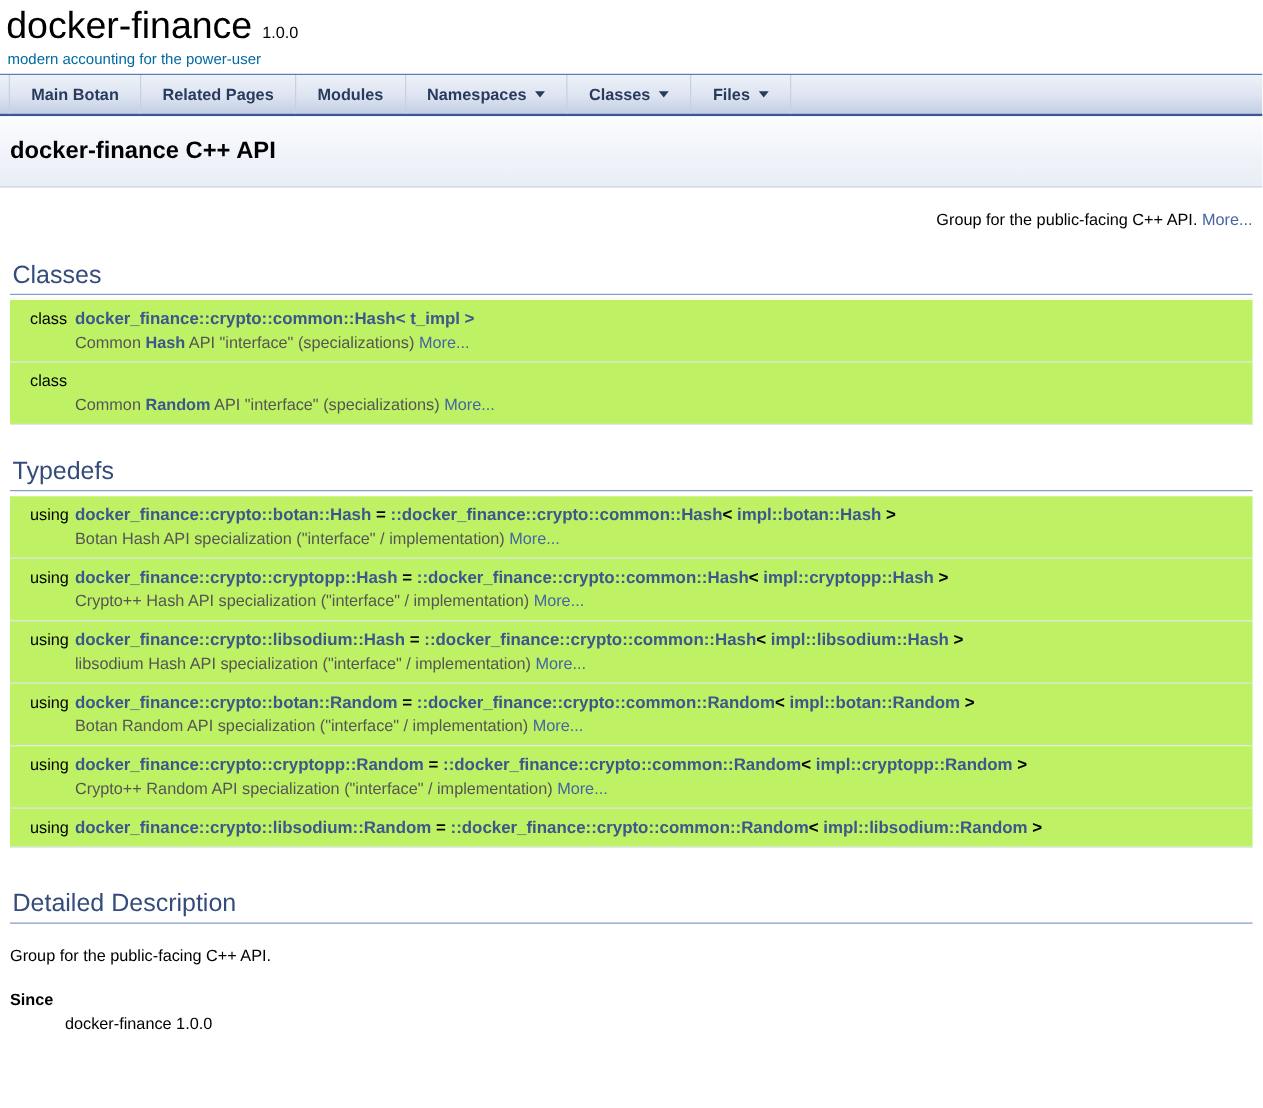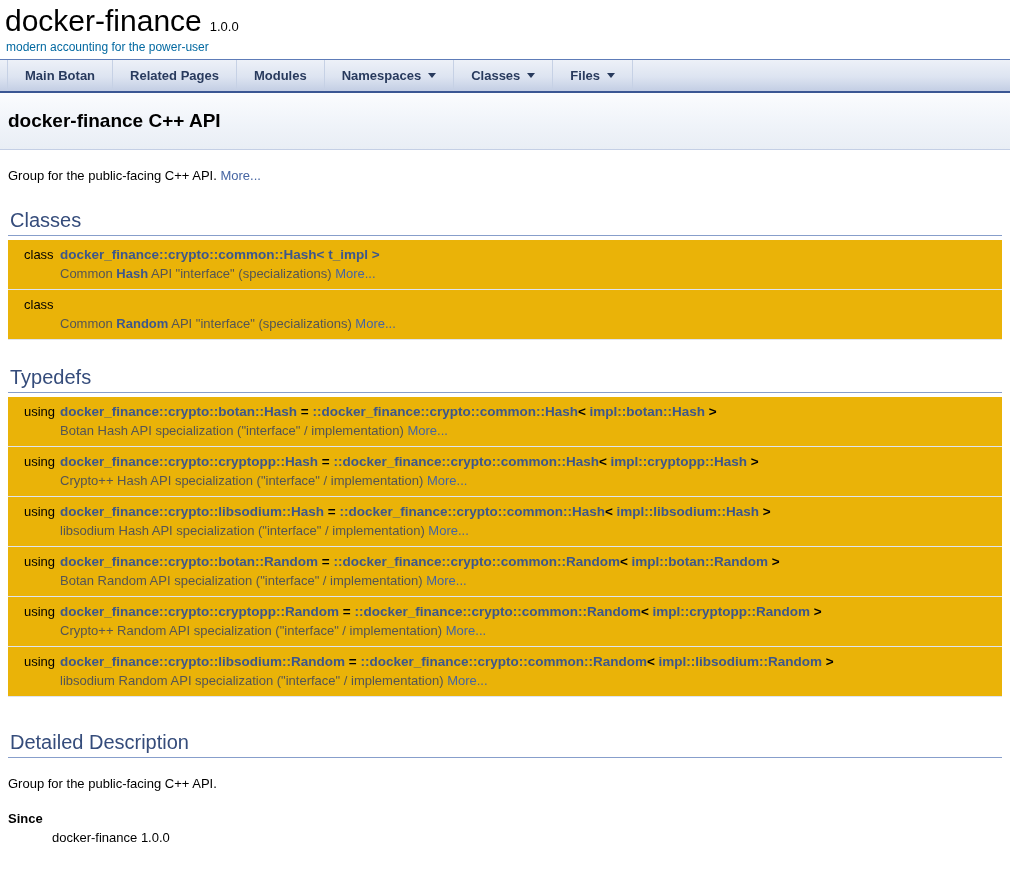--- a/index.html
+++ b/index.html
@@ -59,38 +59,38 @@
   
   .header {
     background: linear-gradient(to bottom, #FBFCFE 0%, #EFF3F9 60%, #E9EEF5 100%);
     border-bottom: 1px solid #C4CFE5;
     padding: 17px 0 17px 8px;
   }
   .pagetitle { font-size: 19px; font-weight: bold; color: #000000; }
 
   
   .contents { padding: 0 8px; }
-  .intro { margin: 18px 0 22px 0; color: #000000; }
+  .intro { margin: 18px 0 22px 0; color: #000000; text-align: right; }
 
   h2.groupheader {
     font-size: 20px;
     font-weight: normal;
     color: #354C7B;
     border-bottom: 1px solid #879ECB;
     padding: 0 0 3px 2px;
     margin: 26px 0 0 0;
   }
   h2.spaced { margin-top: 34px; }
 
   
   .memberdecls { width: 100%; margin-top: 3px; }
   .mrow {
     display: grid;
     grid-template-columns: 52px 1fr;
-    background: #eab308;
+    background: #bef264;
     border-bottom: 1px solid #DEE4F0;
     padding: 7px 0 8px 0;
   }
   .mrow:first-child { border-top: 1px solid #ffffff; }
   .mkind { grid-column: 1; grid-row: 1; padding-left: 16px; color: #000000; }
   .mname { grid-column: 2; grid-row: 1; font-size: 13.5px; }
   .mdesc { grid-column: 2; grid-row: 2; color: #555555; padding-top: 4px; }
   .sig-punct { color: #000000; font-weight: bold; }
 
   
@@ -187,21 +187,20 @@
 
     <div class="mrow">
       <span class="mkind">using</span>
       <span class="mname"><a class="el">docker_finance::crypto::cryptopp::Random</a><span class="sig-punct"> = </span><a class="el">::docker_finance::crypto::common::Random</a><span class="sig-punct">&lt; </span><a class="el">impl::cryptopp::Random</a><span class="sig-punct"> &gt;</span></span>
       <span class="mdesc"><span>Crypto++ Random API specialization ("interface" / implementation) </span><a class="more">More...</a></span>
     </div>
 
     <div class="mrow">
       <span class="mkind">using</span>
       <span class="mname"><a class="el">docker_finance::crypto::libsodium::Random</a><span class="sig-punct"> = </span><a class="el">::docker_finance::crypto::common::Random</a><span class="sig-punct">&lt; </span><a class="el">impl::libsodium::Random</a><span class="sig-punct"> &gt;</span></span>
-      <span class="mdesc"><span>libsodium Random API specialization ("interface" / implementation) </span><a class="more">More...</a></span>
     </div>
 
   </div>
 
   <div class="detailed">
     <h2 class="groupheader spaced">Detailed Description</h2>
     <p>Group for the public-facing C++ API.</p>
     <dl class="section">
       <dt>Since</dt>
       <dd>docker-finance 1.0.0</dd>

